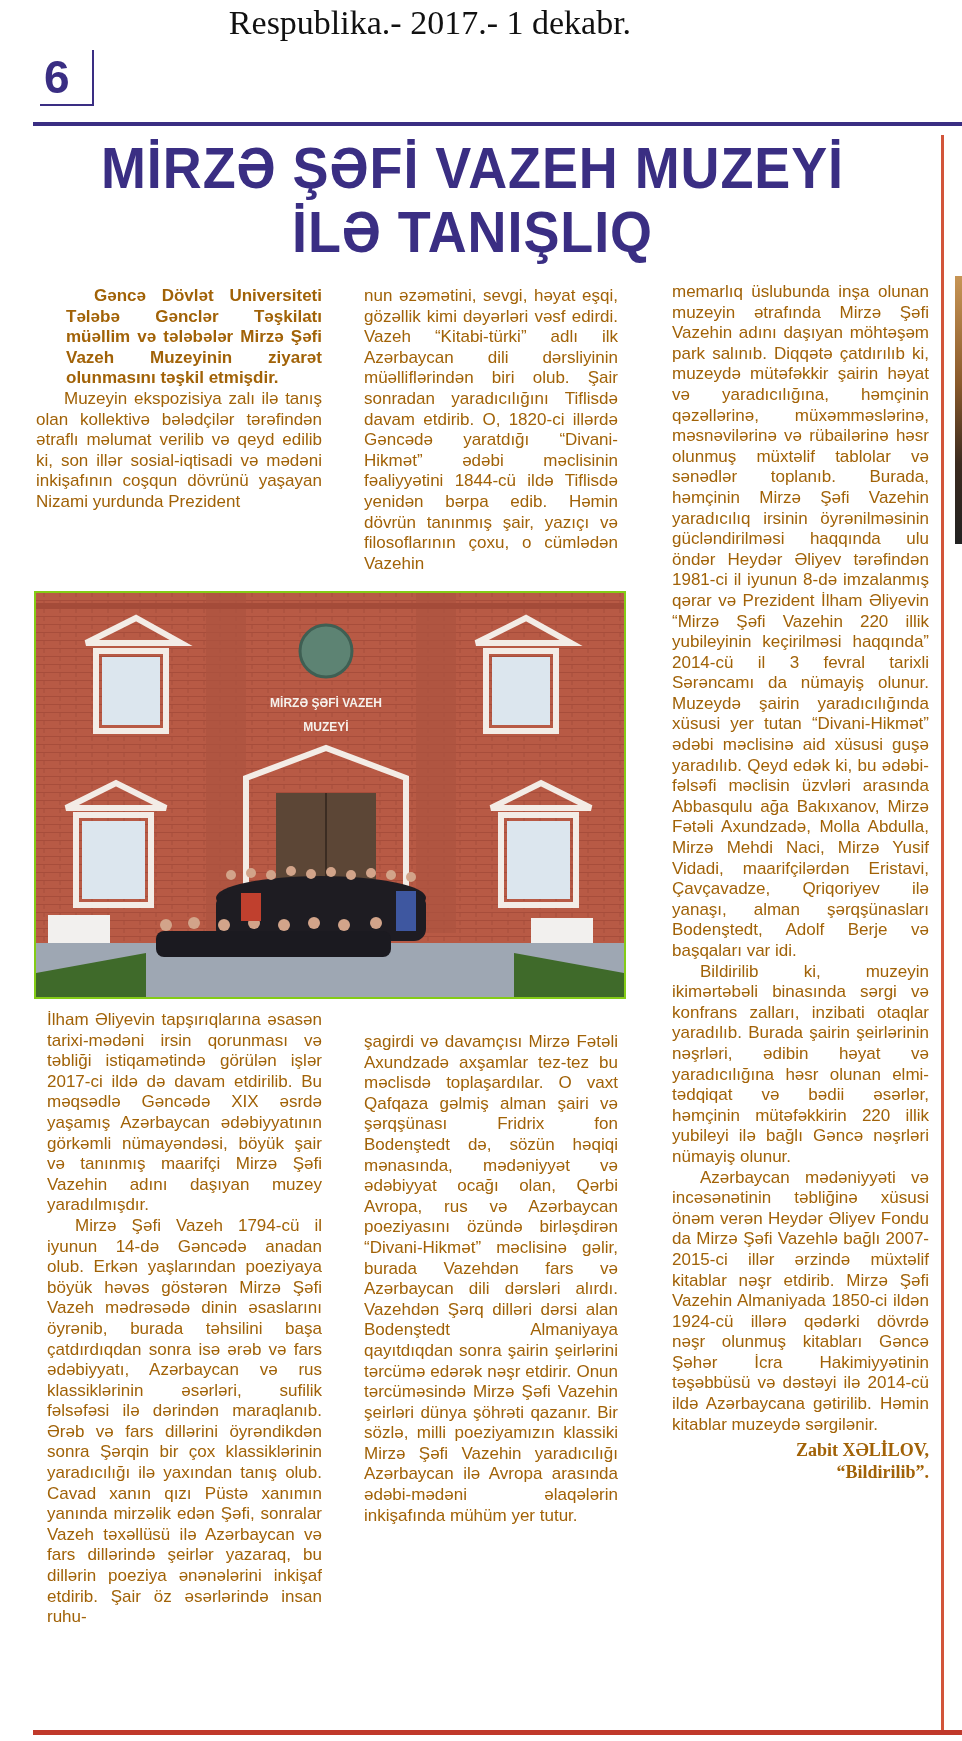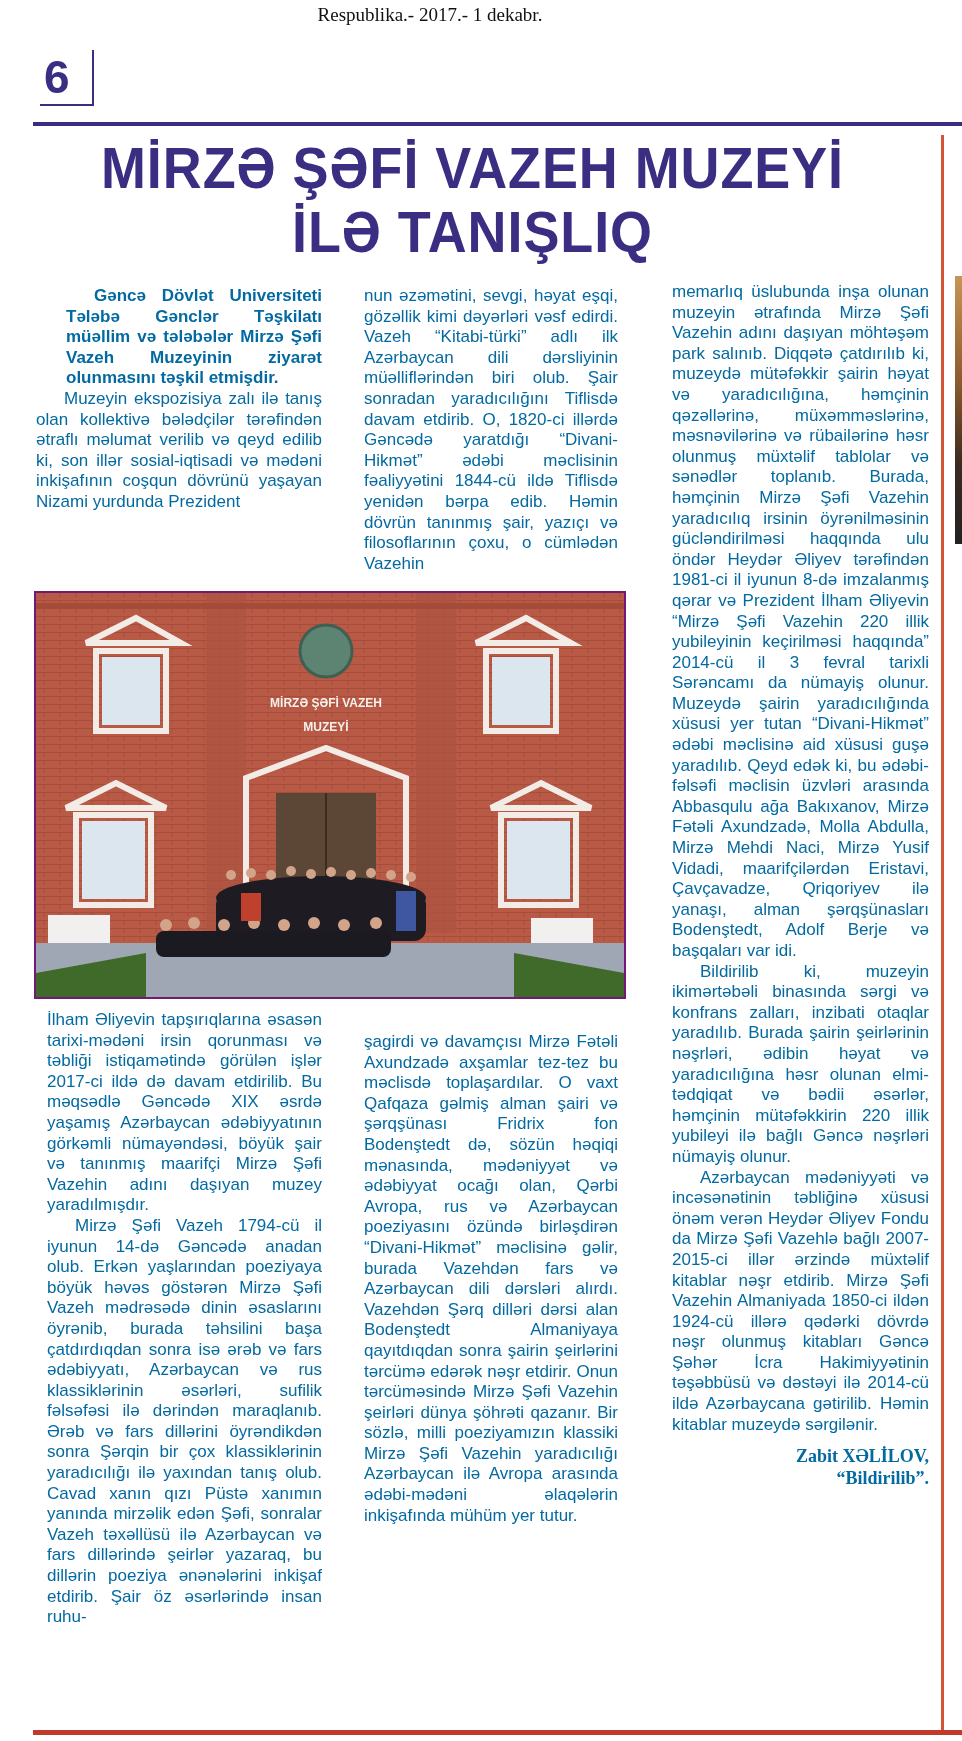--- a/index.html
+++ b/index.html
@@ -1,35 +1,35 @@
 <!DOCTYPE html>
 <html><head>
 <meta charset="utf-8">
 <style>
   html, body { margin: 0; padding: 0; background: #ffffff; }
   body { width: 962px; height: 1741px; position: relative; overflow: hidden; font-family: "Liberation Sans", sans-serif; color: #1a1a1a; }
-  .source-line { position: absolute; top: 4px; left: 0; width: 860px; text-align: center; font-family: "Liberation Serif", serif; font-size: 19px; color: #111; }
+  .source-line { position: absolute; top: 4px; left: 0; width: 860px; text-align: center; font-family: "Liberation Serif", serif; font-size: 34px; color: #111; }
   .page-num-box { position: absolute; left: 40px; top: 50px; width: 52px; height: 54px; border-right: 2px solid #3a2e83; border-bottom: 2px solid #3a2e83; }
   .page-num { position: absolute; left: 4px; top: 0px; font-family: "Liberation Sans", sans-serif; font-weight: bold; font-size: 46px; color: #3a2e83; line-height: 54px; }
   .top-rule { position: absolute; left: 33px; top: 122px; width: 929px; height: 4px; background: #3a2e83; }
   .headline { position: absolute; left: 30px; top: 136px; width: 885px; text-align: center; font-family: "Liberation Sans", sans-serif; font-weight: bold; color: #3a2e83; font-size: 58px; line-height: 64px; letter-spacing: 1px; transform: scaleX(0.93); transform-origin: center top; }
   .side-rule { position: absolute; left: 941px; top: 135px; width: 3px; height: 1595px; background: #d2553a; }
   .bottom-rule { position: absolute; left: 33px; top: 1730px; width: 929px; height: 5px; background: #c0392b; }
   .right-edge-photo { position: absolute; left: 955px; top: 276px; width: 7px; height: 268px; background: linear-gradient(#c79555, #8a5a2c 40%, #3b2b20 70%, #222 100%); }
-  .col { position: absolute; font-size: 17px; line-height: 20.6px; text-align: justify; hyphens: manual; color: #0369a1; }
+  .col { position: absolute; font-size: 17px; line-height: 20.6px; text-align: justify; hyphens: manual; color: #a16207; }
   .col p { margin: 0; text-indent: 28px; }
   .col p.noindent { text-indent: 0; }
   .lead { font-weight: bold; padding-left: 60px; text-indent: 28px !important; }
   .col1a { left: 66px; top: 286px; width: 256px; }
   .col2a { left: 364px; top: 286px; width: 254px; }
   .col3 { left: 672px; top: 282px; width: 257px; }
   .col1b { left: 47px; top: 1010px; width: 275px; }
   .col2b { left: 364px; top: 1032px; width: 254px; }
-  .byline { text-align: right; font-family: "Liberation Serif", serif; font-weight: bold; font-size: 18px; line-height: 22px; margin-top: 10px; }
-  .photo { position: absolute; left: 34px; top: 591px; width: 588px; height: 404px; border: 2px solid #701a75; overflow: hidden; background: #b4543f; }
+  .byline { text-align: right; font-family: "Liberation Serif", serif; font-weight: bold; font-size: 18px; line-height: 22px; margin-top: 4px; }
+  .photo { position: absolute; left: 34px; top: 591px; width: 588px; height: 404px; border: 2px solid #84cc16; overflow: hidden; background: #b4543f; }
 </style>
 </head>
 <body>
 
 <div class="source-line">Respublika.- 2017.- 1 dekabr.</div>
 
 <div class="page-num-box">
   <span class="page-num">6</span>
 </div>
 

